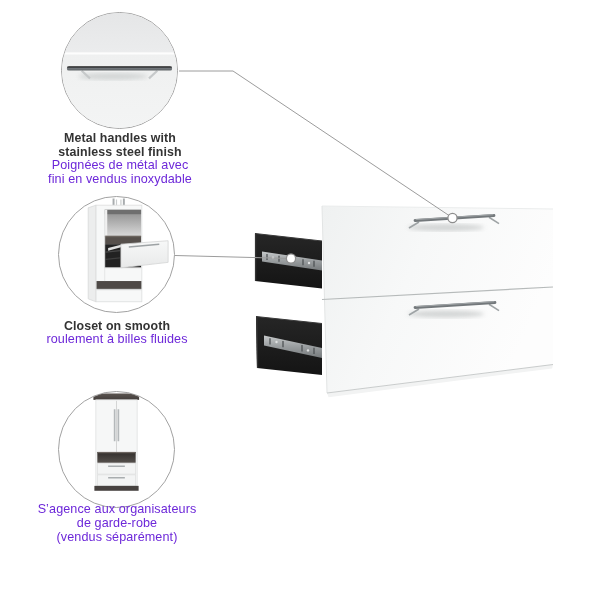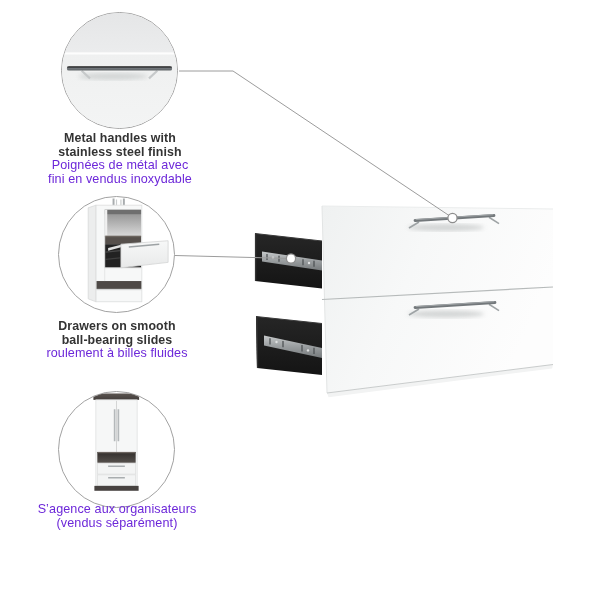--- a/index.html
+++ b/index.html
@@ -111,22 +111,21 @@
       <line x1="71" y1="50.8" x2="102" y2="48" stroke="#9da2a4" stroke-width="1.6"></line>
 
       <line x1="46.5" y1="72" x2="83.5" y2="72" stroke="#dadbdb" stroke-width="0.9"></line>
       <rect x="38.2" y="85.5" width="45.6" height="8" fill="#4e4946"></rect>
       <rect x="38.2" y="93.5" width="45.6" height="1.3" fill="#b9b9b9" opacity="0.55"></rect>
       <line x1="46.5" y1="13" x2="46.5" y2="85.5" stroke="#e3e4e4" stroke-width="0.9"></line>
     </svg>
   </div>
   <div class="caption cap2">
     <div class="cap-en">
-      <div class="line">Drawers on smooth</div>
-      <div class="line">ball-bearing slides</div>
+      <div class="line">Closet on smooth</div>
     </div>
     <div class="cap-fr">
       <div class="line">roulement à billes fluides</div>
     </div>
   </div>
 
   <div class="circle c3">
     <svg viewBox="0 0 117 117">
       <defs>
         <linearGradient id="barkG" x1="0" y1="0" x2="0" y2="1">
@@ -154,20 +153,21 @@
       <rect x="39" y="84.3" width="39" height="11.2" fill="#f3f4f4" stroke="#dcdddd" stroke-width="0.7"></rect>
       <line x1="50" y1="75.6" x2="67" y2="75.6" stroke="#a9adaf" stroke-width="1.6"></line>
       <line x1="50" y1="87.2" x2="67" y2="87.2" stroke="#a9adaf" stroke-width="1.6"></line>
 
       <rect x="36" y="95.5" width="45" height="5" fill="#474240"></rect>
     </svg>
   </div>
   <div class="caption cap3">
     <div class="cap-fr">
       <div class="line">S’agence aux organisateurs</div>
+      <div class="line">de garde-robe</div>
       <div class="line">(vendus séparément)</div>
     </div>
   </div>
 
   <svg class="scene" width="600" height="600" viewBox="0 0 600 600">
     <defs>
       <linearGradient id="frontG" x1="0" y1="0" x2="1" y2="0.35">
         <stop offset="0" stop-color="#eff1f1"></stop>
         <stop offset="0.45" stop-color="#f7f8f8"></stop>
         <stop offset="1" stop-color="#fdfdfd"></stop>

